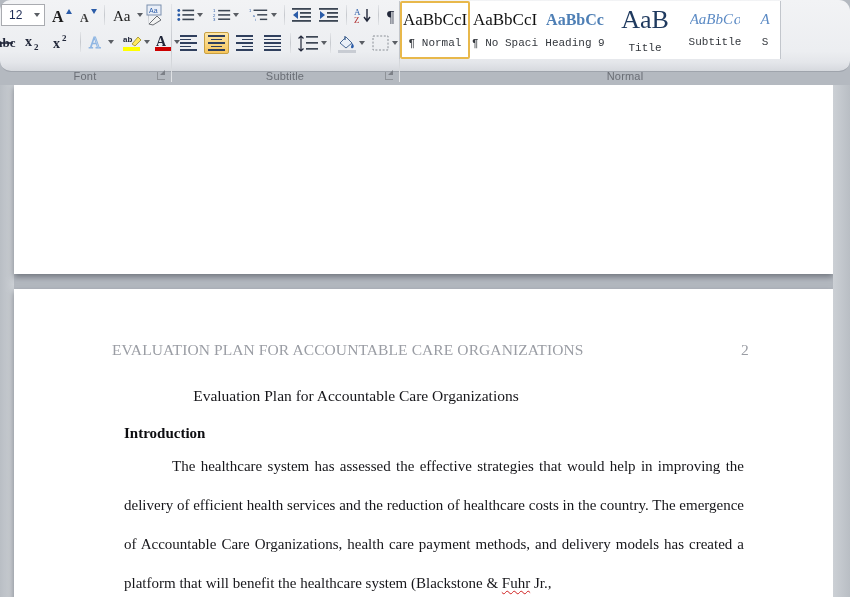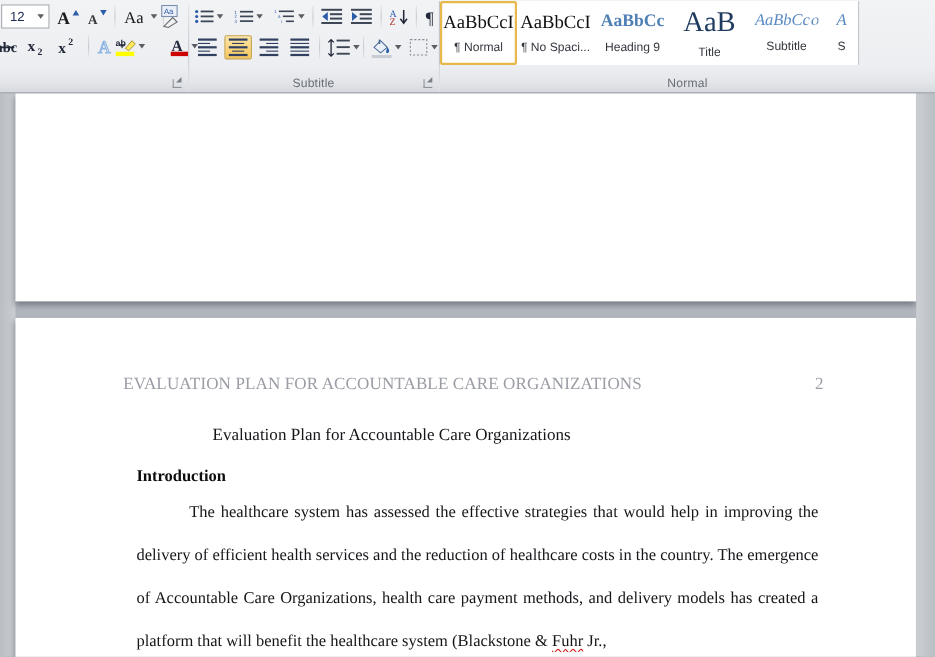--- a/index.html
+++ b/index.html
@@ -7,23 +7,24 @@
     margin: 0; padding: 0;
     width: 850px; height: 597px;
     overflow: hidden;
     font-family: "Liberation Sans", sans-serif;
     background: #b4b9c0;
   }
 
   
   #ribbon {
     position: absolute; top: 0; left: 0;
-    width: 850px; height: 85px;
+    width: 850px; height: 72px;
     background: linear-gradient(to bottom, #f2f3f5 0%, #eceef1 72%, #e4e6ea 88%, #d6d9de 100%);
     border-bottom: 1px solid #9fa4ac;
+    border-radius: 11px;
   }
   .rgroup { position: absolute; top: 0; height: 85px; }
   .rgroup-label {
     position: absolute; bottom: 3px; width: 100%;
     text-align: center; font-size: 11px; color: #6a6e75;
     letter-spacing: .2px;
   }
   .rgroup-sep {
     position: absolute; top: 4px; width: 1px; height: 60px;
     background: linear-gradient(to bottom, #e3e5e8, #c6c9ce, #e3e5e8);
@@ -154,20 +155,21 @@
   }
   .style-preview {
     font-family: "Liberation Serif", serif;
     font-size: 17px; color: #111; line-height: 1;
     white-space: nowrap; overflow: hidden;
   }
   .style-name {
     font-size: 11px; color: #33373d; margin-top: 9px;
     white-space: nowrap; overflow: hidden; max-width: 66px;
     text-align: center;
+    font-family: Liberation Mono, monospace;
   }
   .sp-h1 { color: #345a8a; font-weight: bold; font-size: 16px; }
   .sp-h2 { color: #4e7fb5; font-weight: bold; font-size: 16px; }
   .sp-title { color: #1f3a5f; font-size: 26px; font-family: "Liberation Serif", serif; }
   .sp-sub { color: #5b8ac4; font-style: italic; font-size: 15px; }
 </style>
 </head>
 <body>
 
 <div id="ribbon">
@@ -235,37 +237,38 @@
 
     <div class="rgroup-sep" style="left:80px;top:32px;height:20px;"></div>
 
     <div class="ricon" style="left:86px;top:31px;width:30px;height:22px;">
       <svg width="18" height="18" viewBox="0 0 18 18">
         <text x="1" y="15" font-family="Liberation Serif, serif" font-size="16" fill="none" stroke="#8fb6e3" stroke-width="1">A</text>
       </svg>
       <span class="caret" style="margin-left:2px;"></span>
     </div>
 
-    <div class="ricon" style="left:103px;top:31px;width:30px;height:22px;">
+    <div class="ricon" style="left:121px;top:31px;width:30px;height:22px;">
       <svg width="19" height="19" viewBox="0 0 19 19">
         <text x="0" y="9" font-family="Liberation Sans, sans-serif" font-size="8" font-weight="bold" fill="#22283a">ab</text>
         <path d="M9 11 L15 4 L18 7 L12 13 Z" fill="#ffe95f" stroke="#9a8a20" stroke-width=".8"></path>
         <rect x="0" y="14" width="17" height="4" fill="#ffff00"></rect>
       </svg>
       <span class="caret" style="margin-left:2px;"></span>
     </div>
 
     <div class="ricon" style="left:152px;top:31px;width:30px;height:22px;">
       <svg width="17" height="19" viewBox="0 0 17 19">
         <text x="1" y="13" font-family="Liberation Serif, serif" font-size="14" font-weight="bold" fill="#22283a">A</text>
         <rect x="0" y="14" width="16" height="4" fill="#cc0000"></rect>
       </svg>
       <span class="caret" style="margin-left:2px;"></span>
     </div>
 
+    <div class="rgroup-label">Font</div>
     <div class="dlauncher" style="left:156px;"></div>
   </div>
 
   <div class="rgroup-sep" style="left:171px;top:4px;height:78px;"></div>
 
   <div class="rgroup" id="group-paragraph" style="left:172px;width:226px;">
 
     <div class="ricon" style="left:4px;top:4px;width:28px;height:22px;">
       <svg width="20" height="16" viewBox="0 0 20 16">
         <circle cx="2" cy="3" r="1.6" fill="#2b5ca8"></circle>
@@ -437,21 +440,21 @@
       <span class="style-preview sp-h2">AaBbCc</span>
       <span class="style-name">Heading 9</span>
     </div>
 
     <div class="style-item">
       <span class="style-preview sp-title">AaB</span>
       <span class="style-name">Title</span>
     </div>
 
     <div class="style-item">
-      <span class="style-preview sp-sub">AaBbCcⲟ</span>
+      <span class="style-preview sp-sub">AaBbCⲟ</span>
       <span class="style-name">Subtitle</span>
     </div>
 
     <div class="style-item" style="width:30px;">
       <span class="style-preview sp-sub">A</span>
       <span class="style-name">S</span>
     </div>
   </div>
 </div>
 

